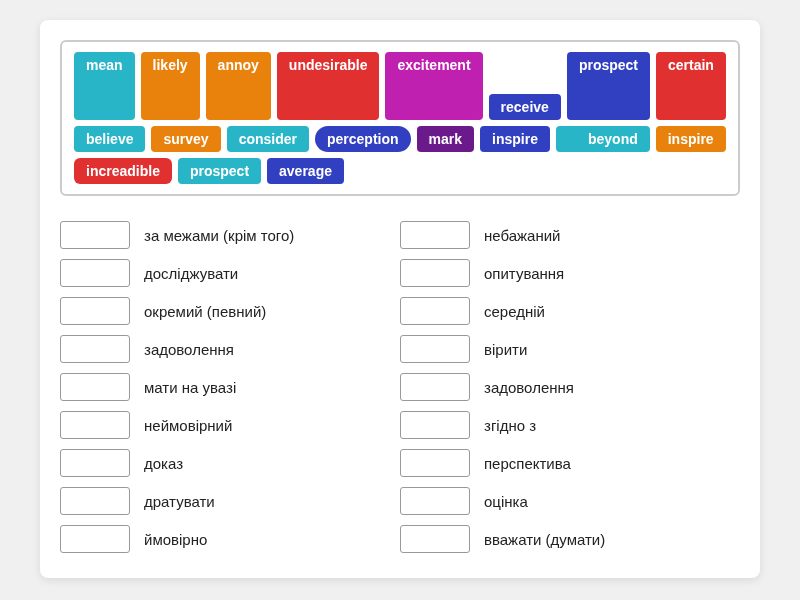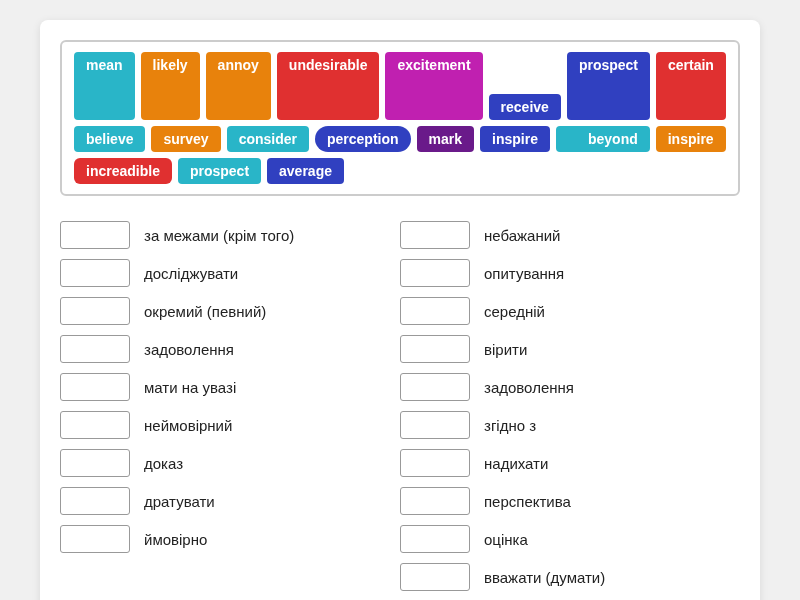--- a/index.html
+++ b/index.html
@@ -151,24 +151,20 @@
         <div class="match-row">
           <input type="text" class="match-input" style="">
           <span class="match-label">задоволення</span>
         </div>
         <div class="match-row">
           <input type="text" class="match-input" style="">
           <span class="match-label">згідно з</span>
         </div>
         <div class="match-row">
           <input type="text" class="match-input" style="">
-          <span class="match-label">надихати</span>
-        </div>
-        <div class="match-row">
-          <input type="text" class="match-input" style="">
           <span class="match-label">перспектива</span>
         </div>
         <div class="match-row">
           <input type="text" class="match-input" style="">
           <span class="match-label">оцінка</span>
         </div>
         <div class="match-row">
           <input type="text" class="match-input" style="">
           <span class="match-label">вважати (думати)</span>
         </div>

